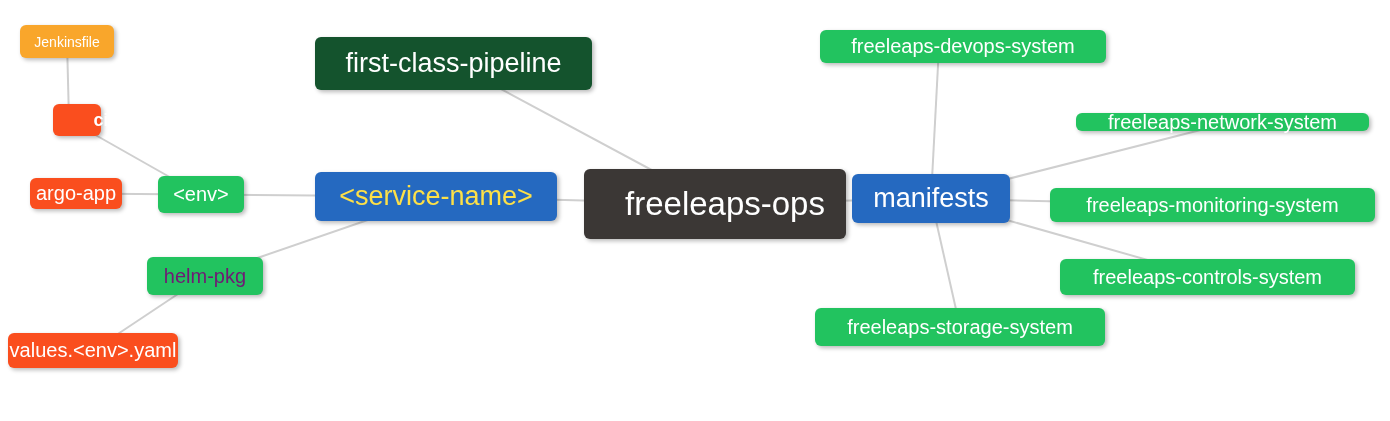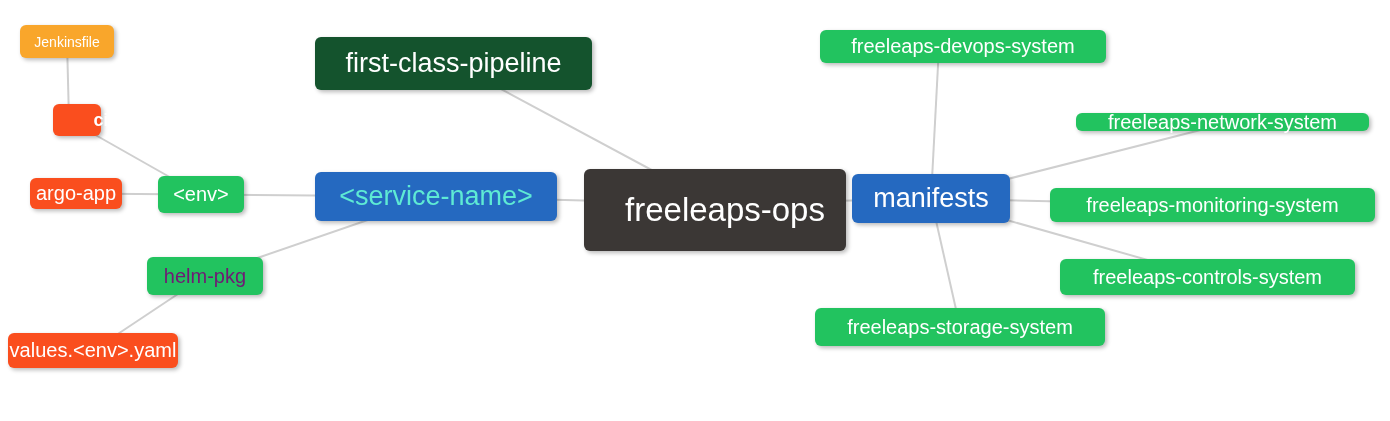--- a/index.html
+++ b/index.html
@@ -64,21 +64,21 @@
       <line x1="931" y1="198.5" x2="960" y2="327" stroke="#cfcfcf" stroke-width="2"></line>
     </svg>
 
 <div class="node t-xs" style="left: 20px; top: 25px; width: 94px; height: 33px; background: rgb(249, 166, 43); color: rgb(255, 255, 255);">Jenkinsfile</div>
     <div class="node t-sm w-bold" style="left: 53px; top: 104px; width: 32px; height: 32px; background: rgb(250, 78, 30); color: rgb(255, 255, 255);">ci</div>
     <div class="node t-md" style="left: 30px; top: 178px; width: 92px; height: 31px; background: rgb(250, 78, 30); color: rgb(255, 255, 255);">argo-app</div>
     <div class="node t-md" style="left: 158px; top: 176px; width: 86px; height: 37px; background: rgb(34, 195, 95); color: rgb(255, 255, 255);">&lt;env&gt;</div>
     <div class="node t-md" style="left: 147px; top: 257px; width: 116px; height: 38px; background: rgb(34, 195, 95); color: #701a75;">helm-pkg</div>
     <div class="node t-md" style="left: 8px; top: 333px; width: 170px; height: 35px; background: rgb(250, 78, 30); color: rgb(255, 255, 255);">values.&lt;env&gt;.yaml</div>
     <div class="node t-lg" style="left: 315px; top: 37px; width: 277px; height: 53px; background: #14532d; color: rgb(255, 255, 255);">first-class-pipeline</div>
-    <div class="node t-lg" style="left: 315px; top: 172px; width: 242px; height: 49px; background: rgb(37, 105, 192); color: #5eead4;">&lt;service-name&gt;</div>
-    <div class="node t-xl" style="left: 584px; top: 169px; width: 262px; height: 82px; background: rgb(59, 55, 53); color: rgb(255, 255, 255); padding-left: 20px;">freeleaps-ops</div>
+    <div class="node t-lg" style="left: 315px; top: 172px; width: 242px; height: 49px; background: rgb(37, 105, 192); color: #fde047;">&lt;service-name&gt;</div>
+    <div class="node t-xl" style="left: 584px; top: 169px; width: 262px; height: 70px; background: rgb(59, 55, 53); color: rgb(255, 255, 255); padding-left: 20px;">freeleaps-ops</div>
     <div class="node t-lg" style="left: 852px; top: 174px; width: 158px; height: 49px; background: rgb(37, 105, 192); color: rgb(255, 255, 255);">manifests</div>
     <div class="node t-md" style="left: 820px; top: 30px; width: 286px; height: 33px; background: rgb(34, 195, 95); color: rgb(255, 255, 255);">freeleaps-devops-system</div>
     <div class="node t-md" style="left: 1054px; top: 113px; width: 293px; height: 18px; background: rgb(34, 195, 95); color: rgb(255, 255, 255); margin-left: 22px;">freeleaps-network-system</div>
     <div class="node t-md" style="left: 1050px; top: 188px; width: 325px; height: 34px; background: rgb(34, 195, 95); color: rgb(255, 255, 255);">freeleaps-monitoring-system</div>
     <div class="node t-md" style="left: 1060px; top: 259px; width: 295px; height: 36px; background: rgb(34, 195, 95); color: rgb(255, 255, 255);">freeleaps-controls-system</div>
     <div class="node t-md" style="left: 815px; top: 308px; width: 290px; height: 38px; background: rgb(34, 195, 95); color: rgb(255, 255, 255);">freeleaps-storage-system</div>
   </div>
 
 </body></html>

